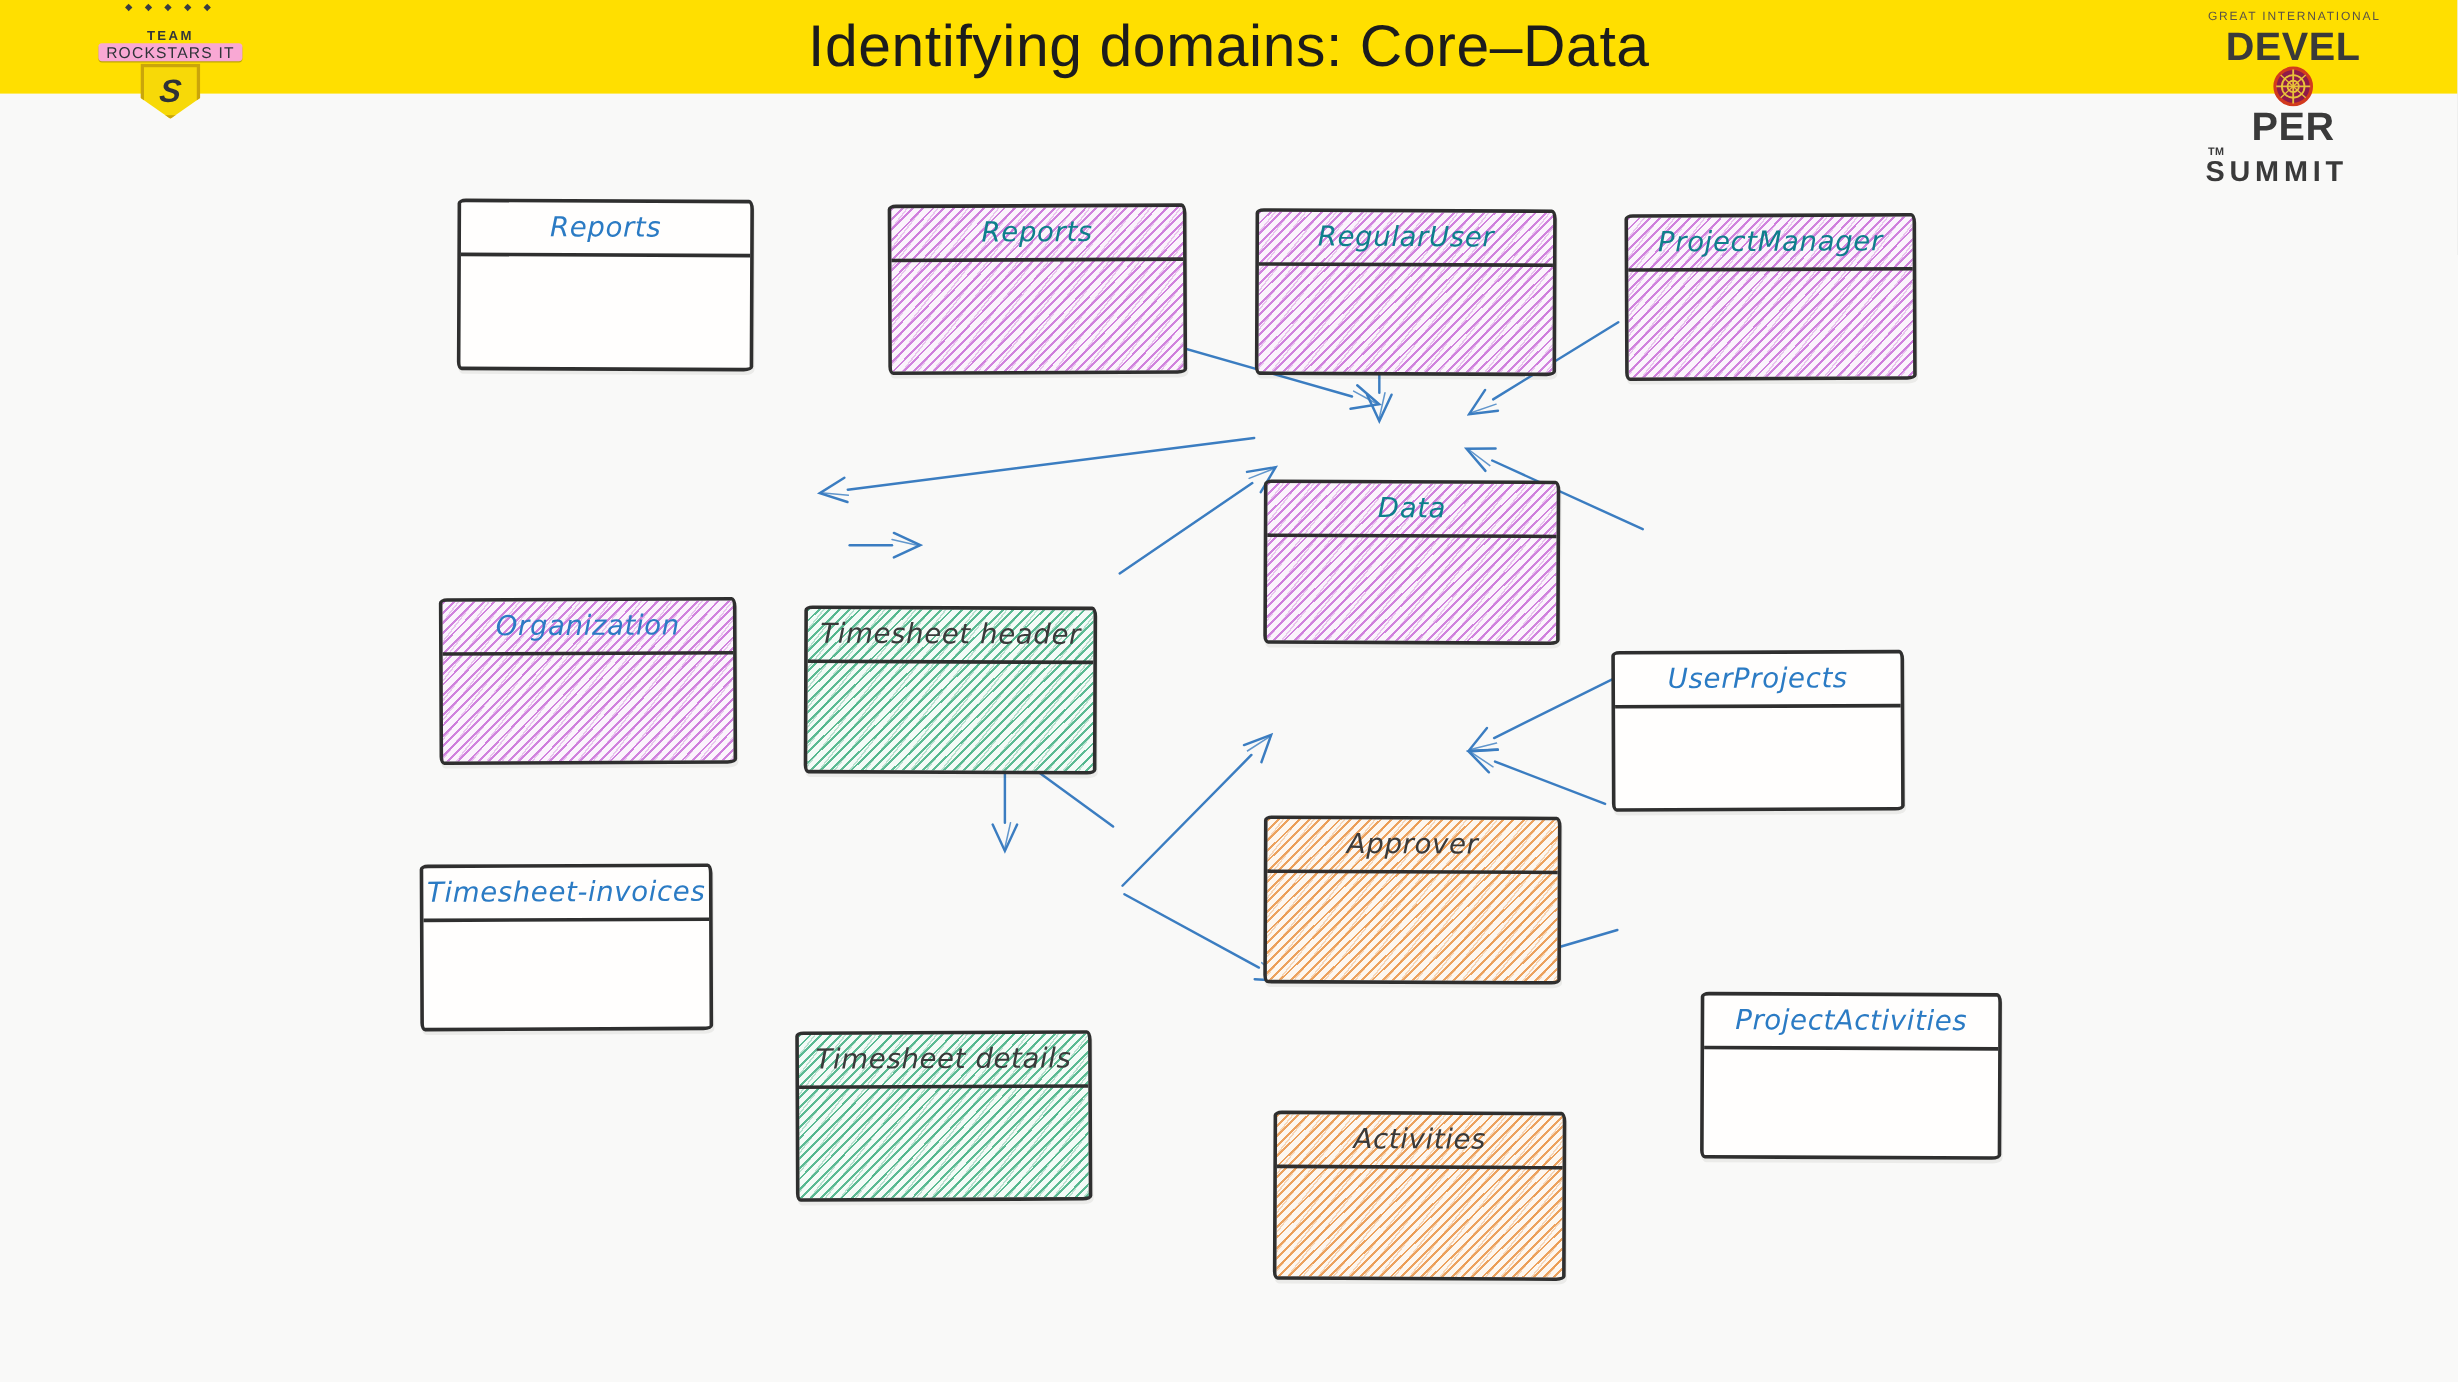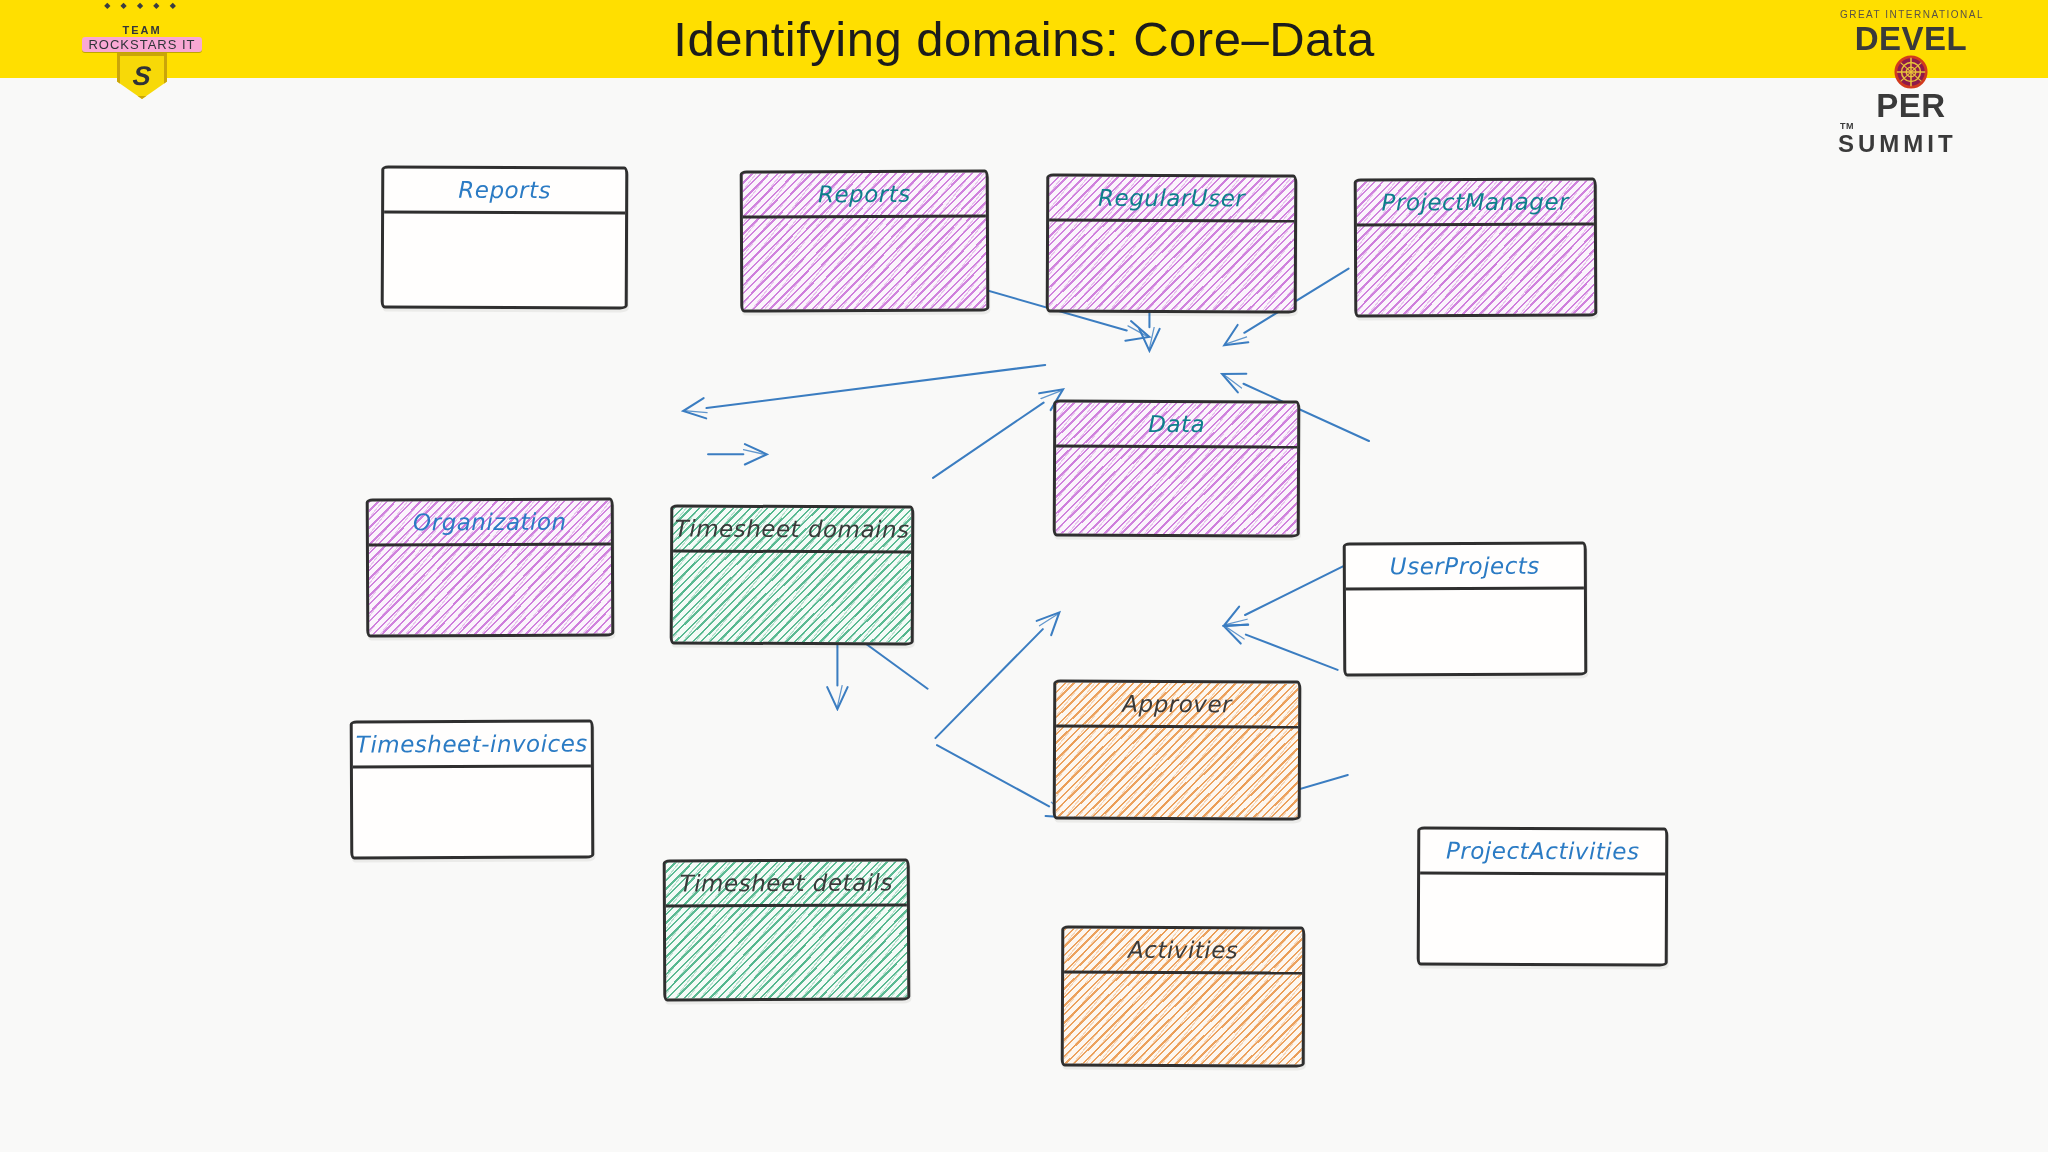--- a/index.html
+++ b/index.html
@@ -153,21 +153,21 @@
         <div></div>
       </div>
       <div class="entity fill-purple" style="left: 366px; top: 420px; width: 248px; height: 139px;">
         <div class="entity-header">
           <span class="entity-label lbl-blue">Organization</span>
         </div>
         <div></div>
       </div>
       <div class="entity fill-green" style="left: 670px; top: 427px; width: 244px; height: 140px;">
         <div class="entity-header">
-          <span class="entity-label lbl-dark">Timesheet domains</span>
+          <span class="entity-label lbl-dark">Timesheet header</span>
         </div>
         <div></div>
       </div>
       <div class="entity fill-white" style="left: 1343px; top: 464px; width: 244px; height: 134px;">
         <div class="entity-header">
           <span class="entity-label lbl-blue">UserProjects</span>
         </div>
         <div></div>
       </div>
       <div class="entity fill-orange" style="left: 1053px; top: 602px; width: 248px; height: 140px;">

